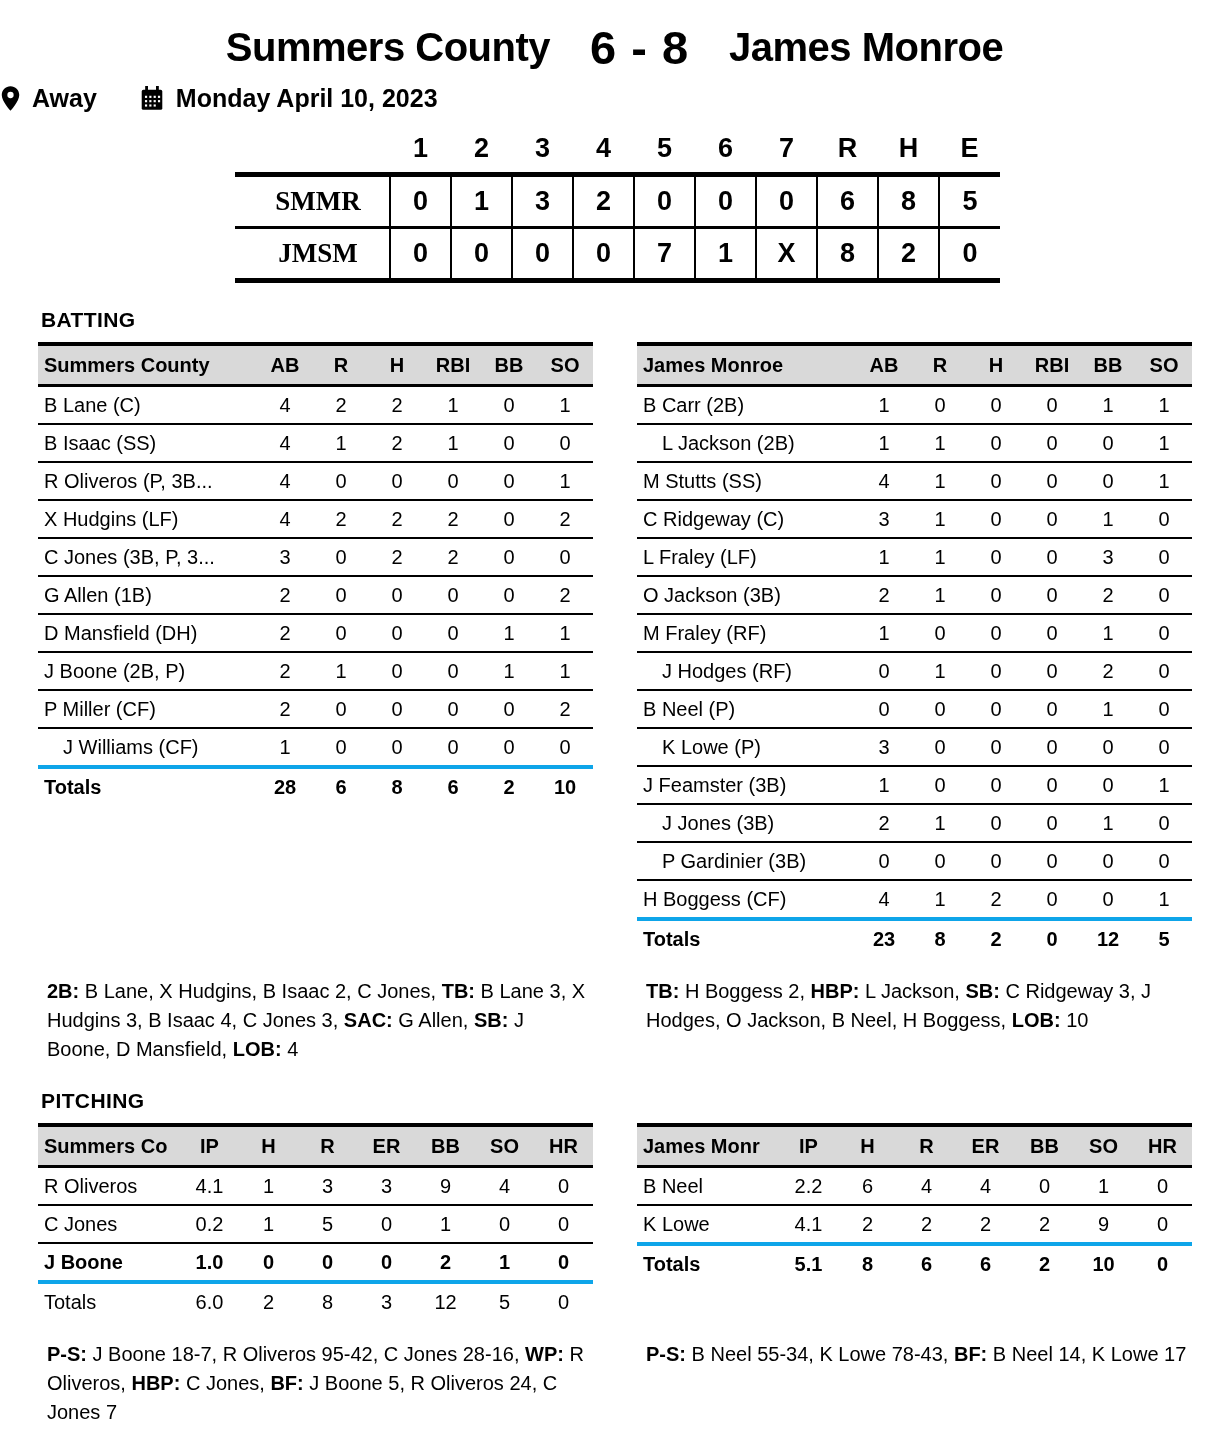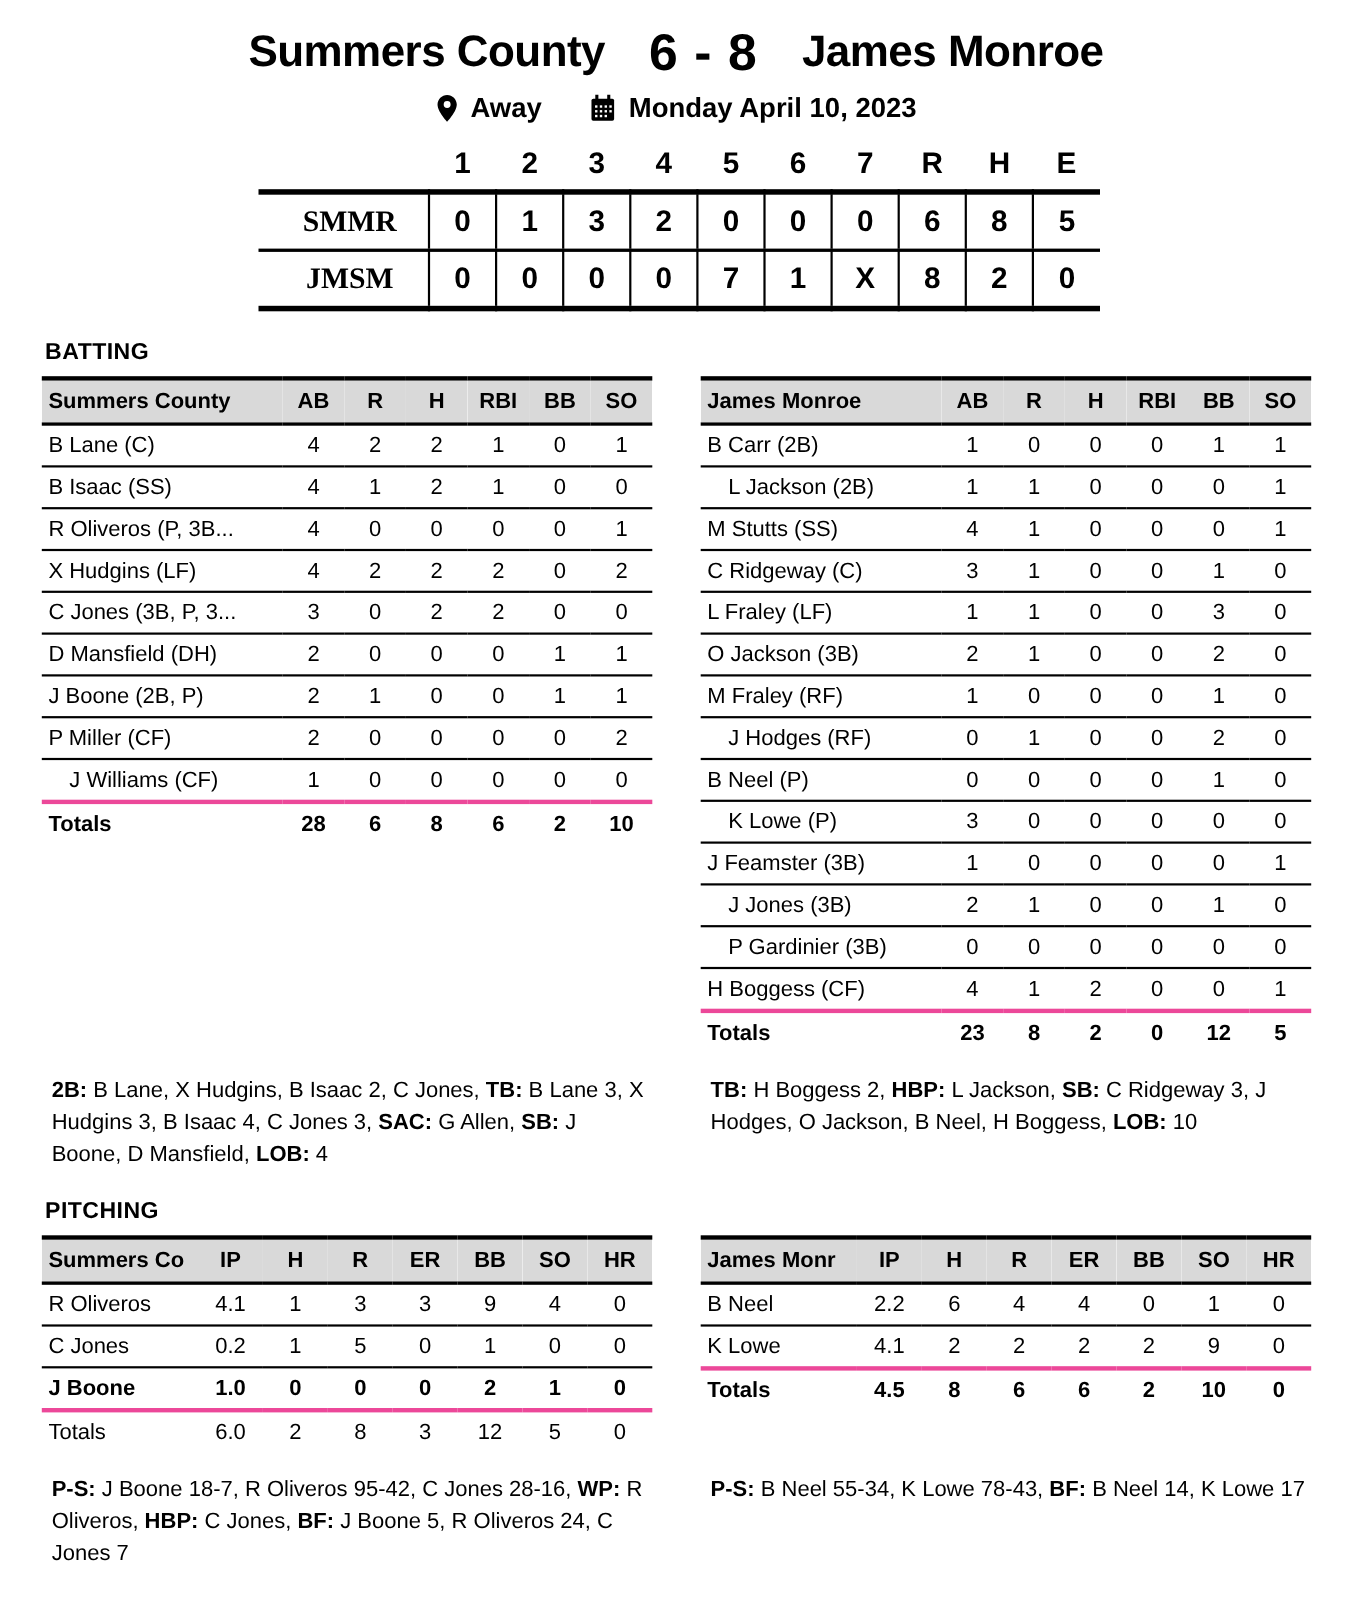--- a/index.html
+++ b/index.html
@@ -8,21 +8,21 @@
     width:1229px; height:1454px; overflow:hidden;
     background:#ffffff; color:#000;
     font-family:"Liberation Sans", sans-serif;
   }
 
   
   .game-header { display:flex; justify-content:center; align-items:center; gap:40px; padding-top:20px; }
   .team1 { font-size:40px; font-weight:700; text-align:center; line-height:1.33; letter-spacing:-0.5px; }
   .big-score { font-size:47px; font-weight:800; letter-spacing:1px; }
   .team2 { font-size:40px; font-weight:700; letter-spacing:-0.5px; }
-  .meta-row { display:flex; justify-content:center; align-items:center; gap:11px; margin-top:9px; font-size:25px; font-weight:700; }
+  .meta-row { display:flex; justify-content:flex-start; align-items:center; gap:11px; margin-top:9px; font-size:25px; font-weight:700; }
   .meta-gap { width:20px; }
   .meta-row svg { display:block; }
 
   
   table.linescore { border-collapse:collapse; margin:20px 0 0 235px; font-size:27px; table-layout:fixed; }
   table.linescore th, table.linescore td { padding:0; text-align:center; font-weight:600; }
   table.linescore thead th { height:36px; vertical-align:bottom; padding-bottom:8px; }
   table.linescore tbody td { height:53px; }
   table.linescore .team-cell { text-align:center; padding-left:12px;font-family:Liberation Serif, serif; }
   table.linescore th.rhe, table.linescore td.rhe { font-weight:800; }
@@ -35,21 +35,21 @@
   .cols { display:grid; grid-template-columns:555px 555px; column-gap:44px; padding:0 38px; align-items:start; }
 
   
   table.stat { border-collapse:collapse; width:555px; font-size:20px; table-layout:fixed; }
   table.stat thead { border-top:4px solid #000; border-bottom:3px solid #000; }
   table.stat thead tr { background:#d9d9d9; }
   table.stat th { font-weight:700; padding:8px 0 7px; text-align:center; white-space:nowrap; overflow:hidden; }
   table.stat td { padding:7px 0 6px; text-align:center; }
   table.stat .name { text-align:left; padding-left:6px; white-space:nowrap; overflow:hidden; }
   table.stat tbody tr { border-bottom:2px solid #000; }
-  table.stat tbody.totals-body { border-top:4px solid #ec4899; }
+  table.stat tbody.totals-body { border-top:4px solid #0ea5e9; }
   table.stat tbody.totals-body tr { border-bottom:none; }
   table.stat tr.indent .name { padding-left:25px; }
   table.stat tr.bold td { font-weight:700; }
 
   
   .notes { font-size:20px; line-height:1.45; margin:20px 0 0 0; padding-left:9px; width:550px; }
   .notes b { font-weight:700; }
 </style>
 </head>
 <body>
@@ -223,20 +223,29 @@
         <tr>
           <td class="name">C Jones (3B, P, 3...</td>
           <td>3</td>
           <td>0</td>
           <td>2</td>
           <td>2</td>
           <td>0</td>
           <td>0</td>
         </tr>
 
+        <tr>
+          <td class="name">G Allen (1B)</td>
+          <td>2</td>
+          <td>0</td>
+          <td>0</td>
+          <td>0</td>
+          <td>0</td>
+          <td>2</td>
+        </tr>
 
         <tr>
           <td class="name">D Mansfield (DH)</td>
           <td>2</td>
           <td>0</td>
           <td>0</td>
           <td>0</td>
           <td>1</td>
           <td>1</td>
         </tr>
@@ -604,21 +613,21 @@
           <td>2</td>
           <td>2</td>
           <td>2</td>
           <td>9</td>
           <td>0</td>
         </tr>
       </tbody>
     <tbody class="totals-body">
       <tr class="bold">
         <td class="name">Totals</td>
-        <td>4.5</td>
+        <td>5.1</td>
         <td>8</td>
         <td>6</td>
         <td>6</td>
         <td>2</td>
         <td>10</td>
         <td>0</td>
       </tr>
     </tbody>
   </table>
 

